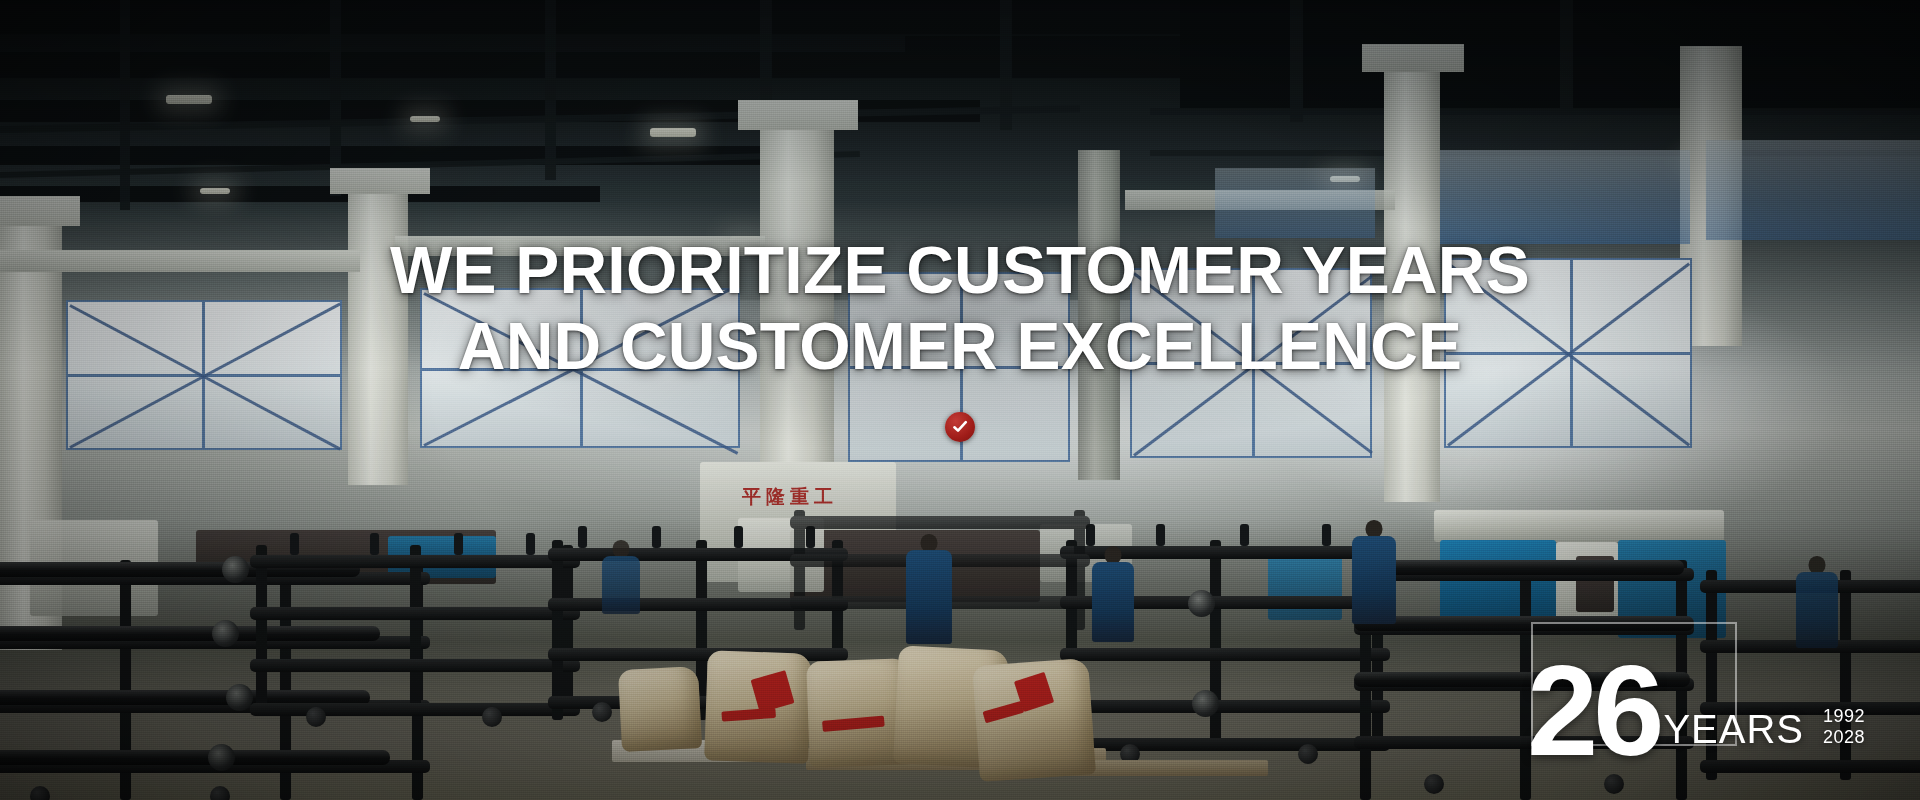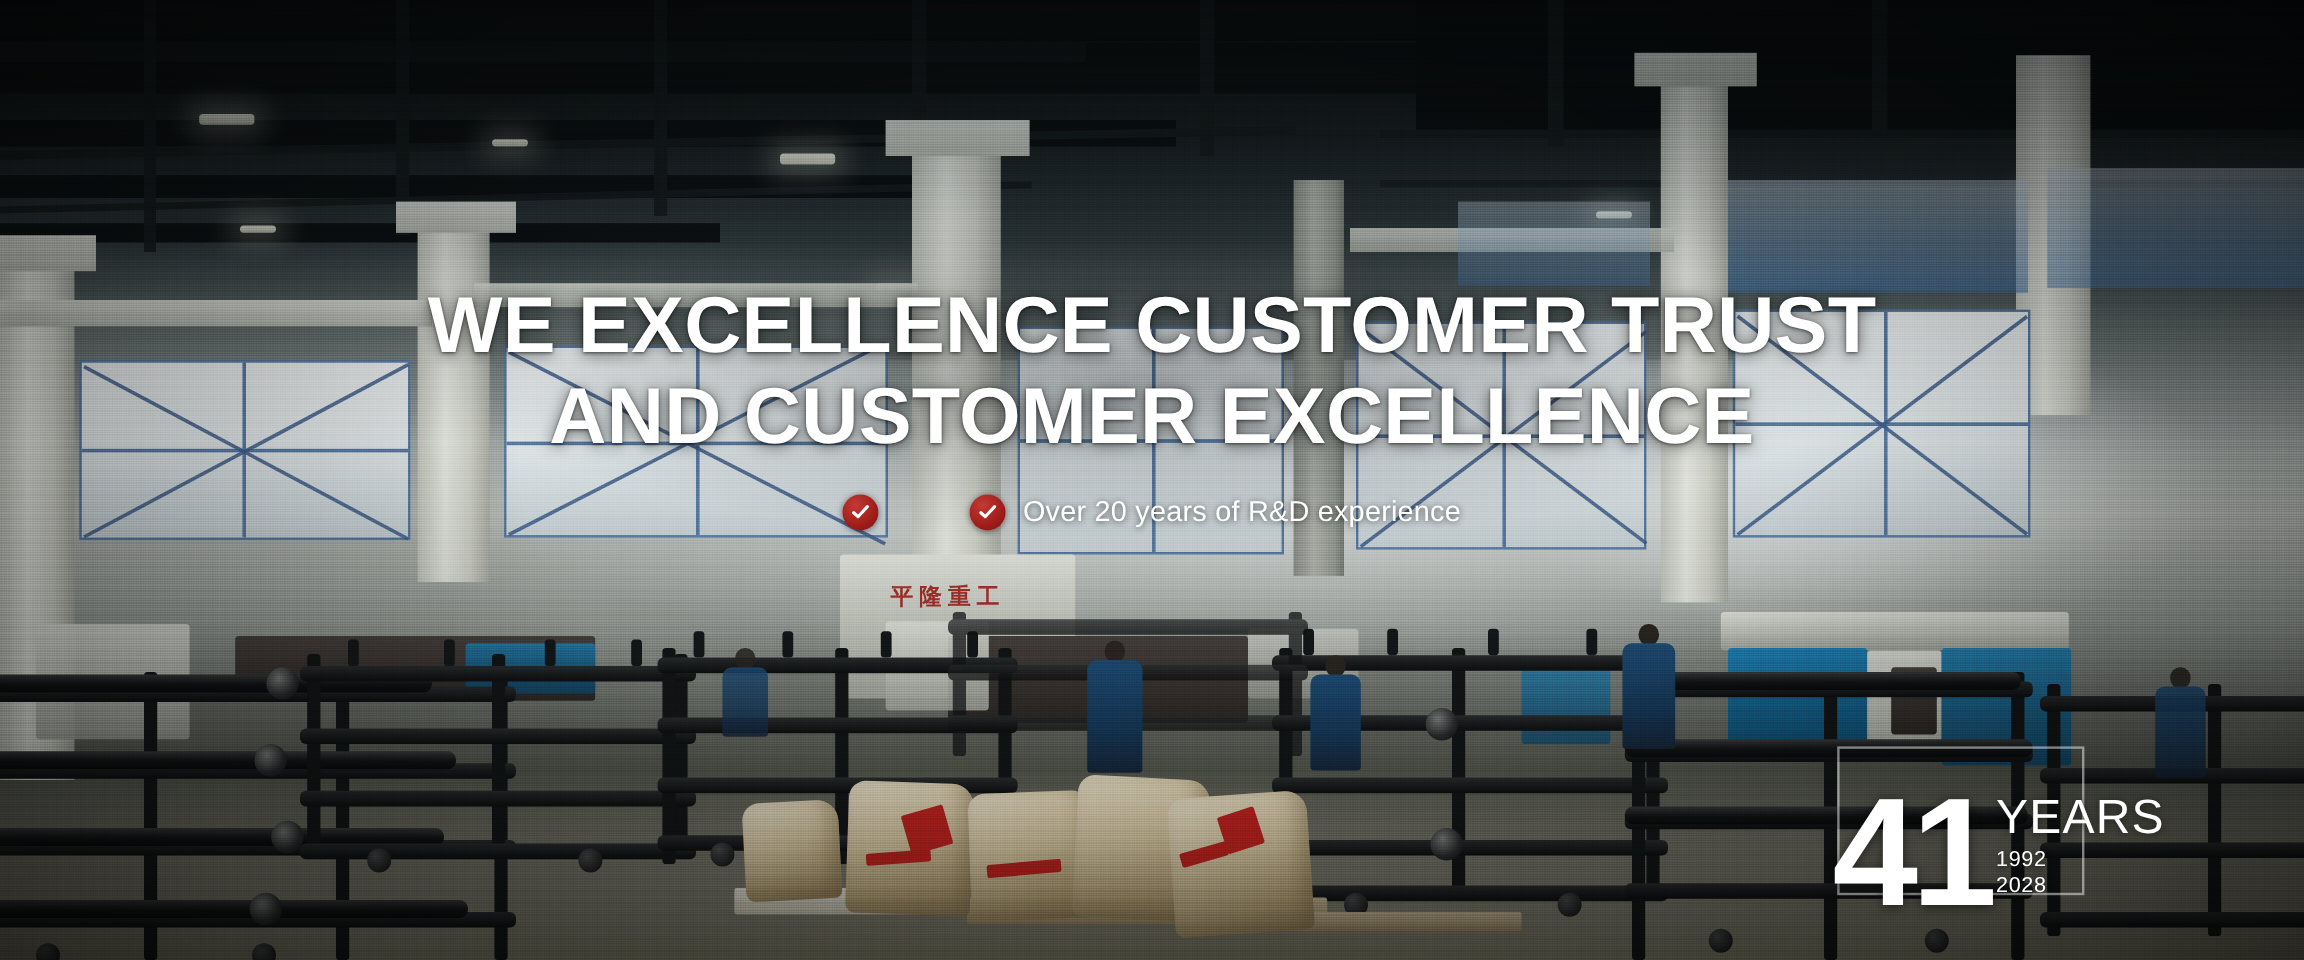--- a/index.html
+++ b/index.html
@@ -148,21 +148,21 @@
     position:absolute; left:1531px; top:622px; width:206px; height:124px;
     border:2px solid rgba(255,255,255,.48);
   }
   .badge-inner{ position:absolute; left:-22px; top:-10px; width:250px; height:148px;
                 display:flex; align-items:flex-end; }
   .badge-num{
     color:#fff; font-weight:bold; font-size:128px; line-height:.80;
     letter-spacing:-5px; margin-left:16px;
     text-shadow:0 2px 10px rgba(0,0,0,.55);
   }
-  .badge-right{ margin-left:4px; padding-bottom:12px; display:flex; align-items:flex-start; gap:8px;flex-direction:column; }
+  .badge-right{ margin-left:4px; padding-bottom:12px; display:flex; align-items:center; gap:19px; }
   .badge-years{
     color:#fff; font-size:40px; font-weight:normal; line-height:.9;
     letter-spacing:1px; text-shadow:0 1px 7px rgba(0,0,0,.55);
   }
   .badge-dates{ display:flex; flex-direction:column; gap:2px; padding-bottom:3px; }
   .badge-dates span{
     color:#fff; font-size:18px; line-height:19px; letter-spacing:.5px;
     text-shadow:0 1px 5px rgba(0,0,0,.55);
   }
 </style>
@@ -448,47 +448,39 @@
 
     <div class="darken-text"></div>
     <div class="grade"></div>
     <div class="vignette"></div>
     <div class="grain"></div>
   </div>
 
   <div class="overlay">
 
     <h1 class="headline">
-      <span class="ln">WE EXCELLENCE CUSTOMER TRUST</span>
+      <span class="ln">WE PRIORITIZE CUSTOMER YEARS</span>
       <span class="ln">AND CUSTOMER EXCELLENCE</span>
     </h1>
 
     <div class="bullets">
 
       <div class="bullet">
         <span class="check">
           <svg width="18" height="18" viewBox="0 0 18 18" aria-hidden="true">
             <path d="M3.4 9.3 L7 12.6 L14.8 4.2" fill="none" stroke="#ffffff" stroke-width="2.6" stroke-linecap="round" stroke-linejoin="round"></path>
           </svg>
         </span>
       </div>
 
-      <div class="bullet">
-        <span class="check">
-          <svg width="18" height="18" viewBox="0 0 18 18" aria-hidden="true">
-            <path d="M3.4 9.3 L7 12.6 L14.8 4.2" fill="none" stroke="#ffffff" stroke-width="2.6" stroke-linecap="round" stroke-linejoin="round"></path>
-          </svg>
-        </span>
-        <span class="bullet-text">Over 20 years of R&amp;D experience</span>
-      </div>
     </div>
 
     <div class="badge">
       <div class="badge-inner">
-        <div class="badge-num">41</div>
+        <div class="badge-num">26</div>
         <div class="badge-right">
           <div class="badge-years">YEARS</div>
           <div class="badge-dates">
             <span>1992</span>
             <span>2028</span>
           </div>
         </div>
       </div>
     </div>
 

